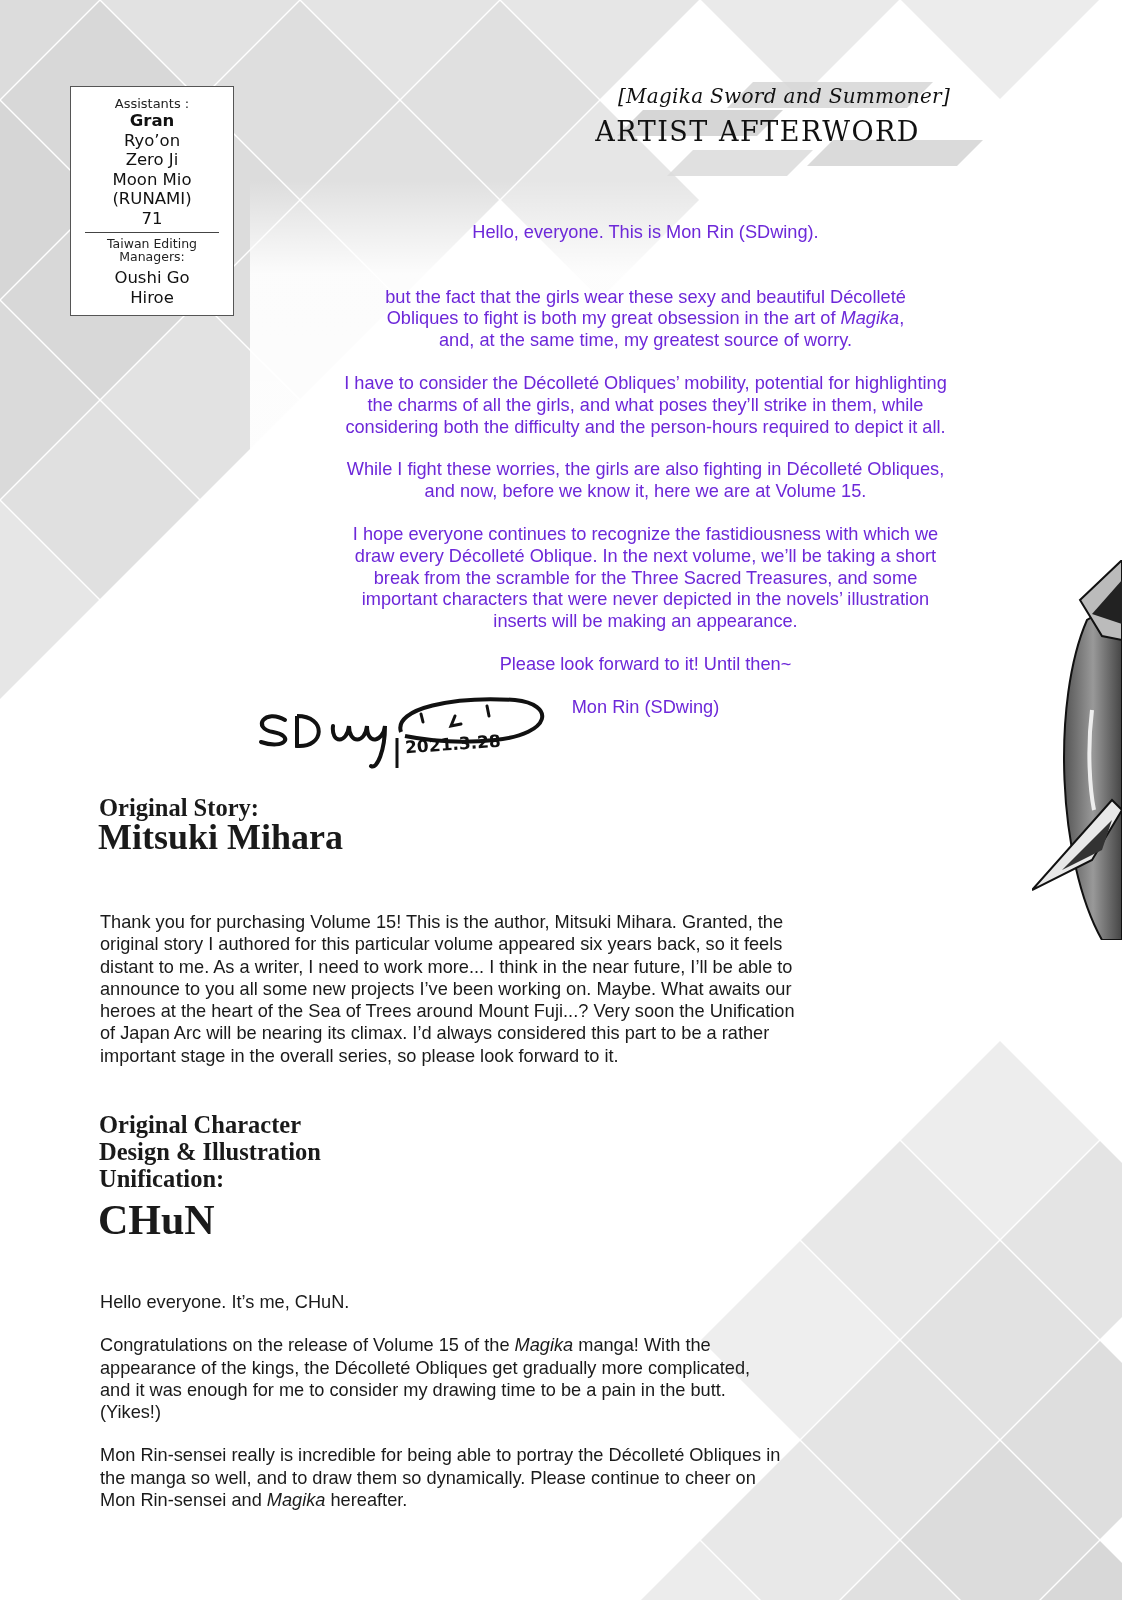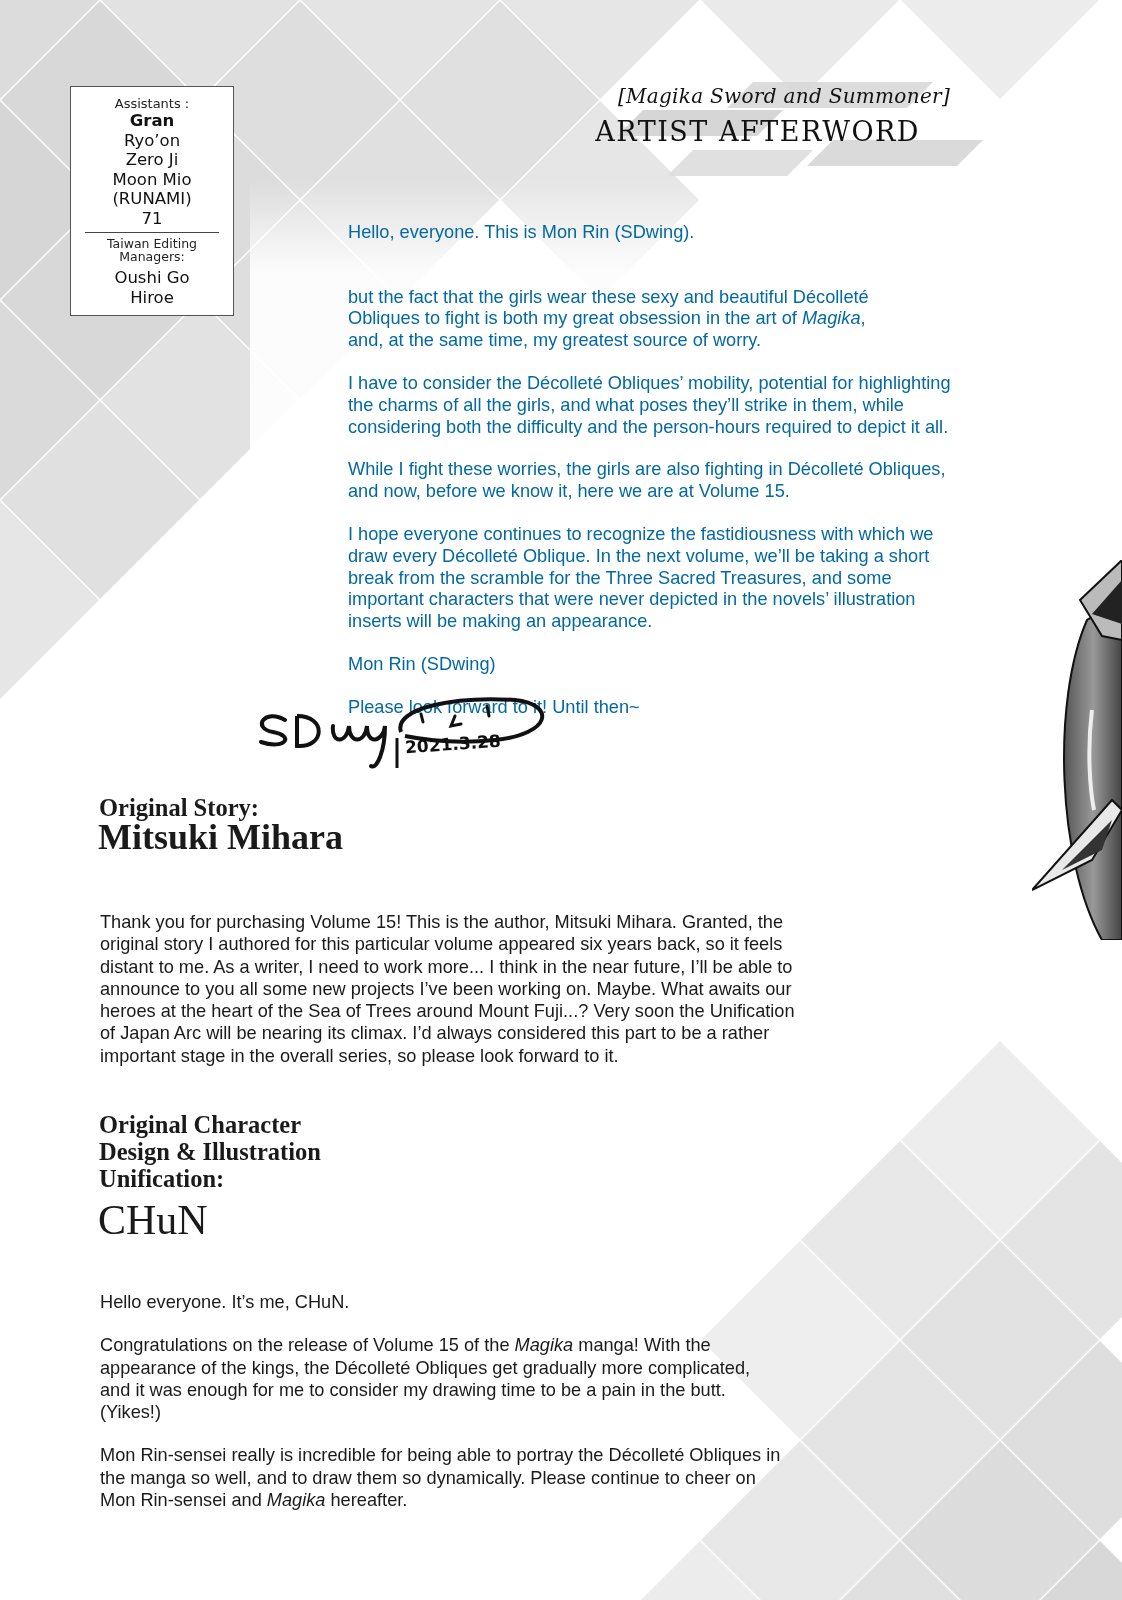--- a/index.html
+++ b/index.html
@@ -43,37 +43,37 @@
       font-family: "DejaVu Serif", serif; font-style: italic; font-size: 20px; color: #111;
       letter-spacing: 0.3px;
     }
     .title-main {
       position: absolute; right: 50px; top: 46px;
       font-family: "DejaVu Serif", serif; font-size: 27px; color: #111; letter-spacing: 1.5px;
     }
 
     
     .artist-body {
-      position: absolute; left: 348px; top: 222px; width: 619px;
-      text-align: left; font-size: 18.2px; line-height: 21.8px; color: #0369a1;
+      position: absolute; left: 336px; top: 222px; width: 619px;
+      text-align: center; font-size: 18.2px; line-height: 21.8px; color: #6d28d9;
     }
     .artist-body p { margin: 0 0 21px 0; }
 
     .signature { position: absolute; left: 255px; top: 690px; width: 300px; height: 80px; }
 
     
     .section-label {
       position: absolute; left: 99px;
       font-family: "Liberation Serif", serif; font-weight: bold; font-size: 24.5px; line-height: 27px; color: #1a1a1a;
     }
     .section-name {
       position: absolute; left: 98px;
       font-family: "Liberation Serif", serif; font-weight: bold; font-size: 36px; color: #1a1a1a;
     }
-    .section-name.normal { font-weight: normal; font-size: 42px; }
+    .section-name.normal { font-weight: bold; font-size: 42px; }
     .body-text {
       position: absolute; left: 100px; width: 700px;
       font-size: 18.2px; line-height: 22.3px; color: #1a1a1a; margin-top: 36px;
     }
     .body-text p { margin: 0 0 21px 0; }
 
     .weapon { position: absolute; right: 0; top: 560px; width: 90px; height: 380px; }
   </style>
 </head>
 <body>
@@ -140,22 +140,22 @@
     <div class="title-sub">[Magika Sword and Summoner]</div>
     <div class="title-main">ARTIST AFTERWORD</div>
   </div>
 
   <div class="artist-body">
     <p>Hello, everyone. This is Mon Rin (SDwing).</p>
     <p><br><span>but the fact that the girls wear these sexy and beautiful Décolleté</span><br><span>Obliques to fight is both my great obsession in the art of </span><i>Magika</i><span>,</span><br><span>and, at the same time, my greatest source of worry.</span></p>
     <p>I have to consider the Décolleté Obliques’ mobility, potential for highlighting the charms of all the girls, and what poses they’ll strike in them, while considering both the difficulty and the person-hours required to depict it all.</p>
     <p>While I fight these worries, the girls are also fighting in Décolleté Obliques, and now, before we know it, here we are at Volume 15.</p>
     <p>I hope everyone continues to recognize the fastidiousness with which we draw every Décolleté Oblique. In the next volume, we’ll be taking a short break from the scramble for the Three Sacred Treasures, and some important characters that were never depicted in the novels’ illustration inserts will be making an appearance.</p>
+    <p>Please look forward to it! Until then~</p>
     <p>Mon Rin (SDwing)</p>
-    <p>Please look forward to it! Until then~</p>
   </div>
 
   <div class="signature">
     <svg width="300" height="80" viewBox="0 0 300 80">
       <path d="M30 30 C10 18, -4 38, 18 42 C40 46, 30 60, 6 52" fill="none" stroke="#111" stroke-width="4" stroke-linecap="round"></path>
       <path d="M42 26 L42 56 C70 58, 72 26, 42 26" fill="none" stroke="#111" stroke-width="4"></path>
       <path d="M78 36 C76 54, 92 54, 94 36 C94 54, 110 54, 112 36 C112 56, 128 52, 130 36 C130 60, 122 80, 116 76" fill="none" stroke="#111" stroke-width="4" stroke-linecap="round"></path>
       <path d="M146 42 C138 18, 200 6, 260 10 C300 14, 298 44, 240 50 C200 54, 170 50, 150 46" fill="none" stroke="#111" stroke-width="4"></path>
       <path d="M166 24 L168 32 M200 26 L196 36 L206 34 M232 16 L234 26" fill="none" stroke="#111" stroke-width="3" stroke-linecap="round"></path>
       <path d="M142 48 L142 78" fill="none" stroke="#111" stroke-width="3"></path>

